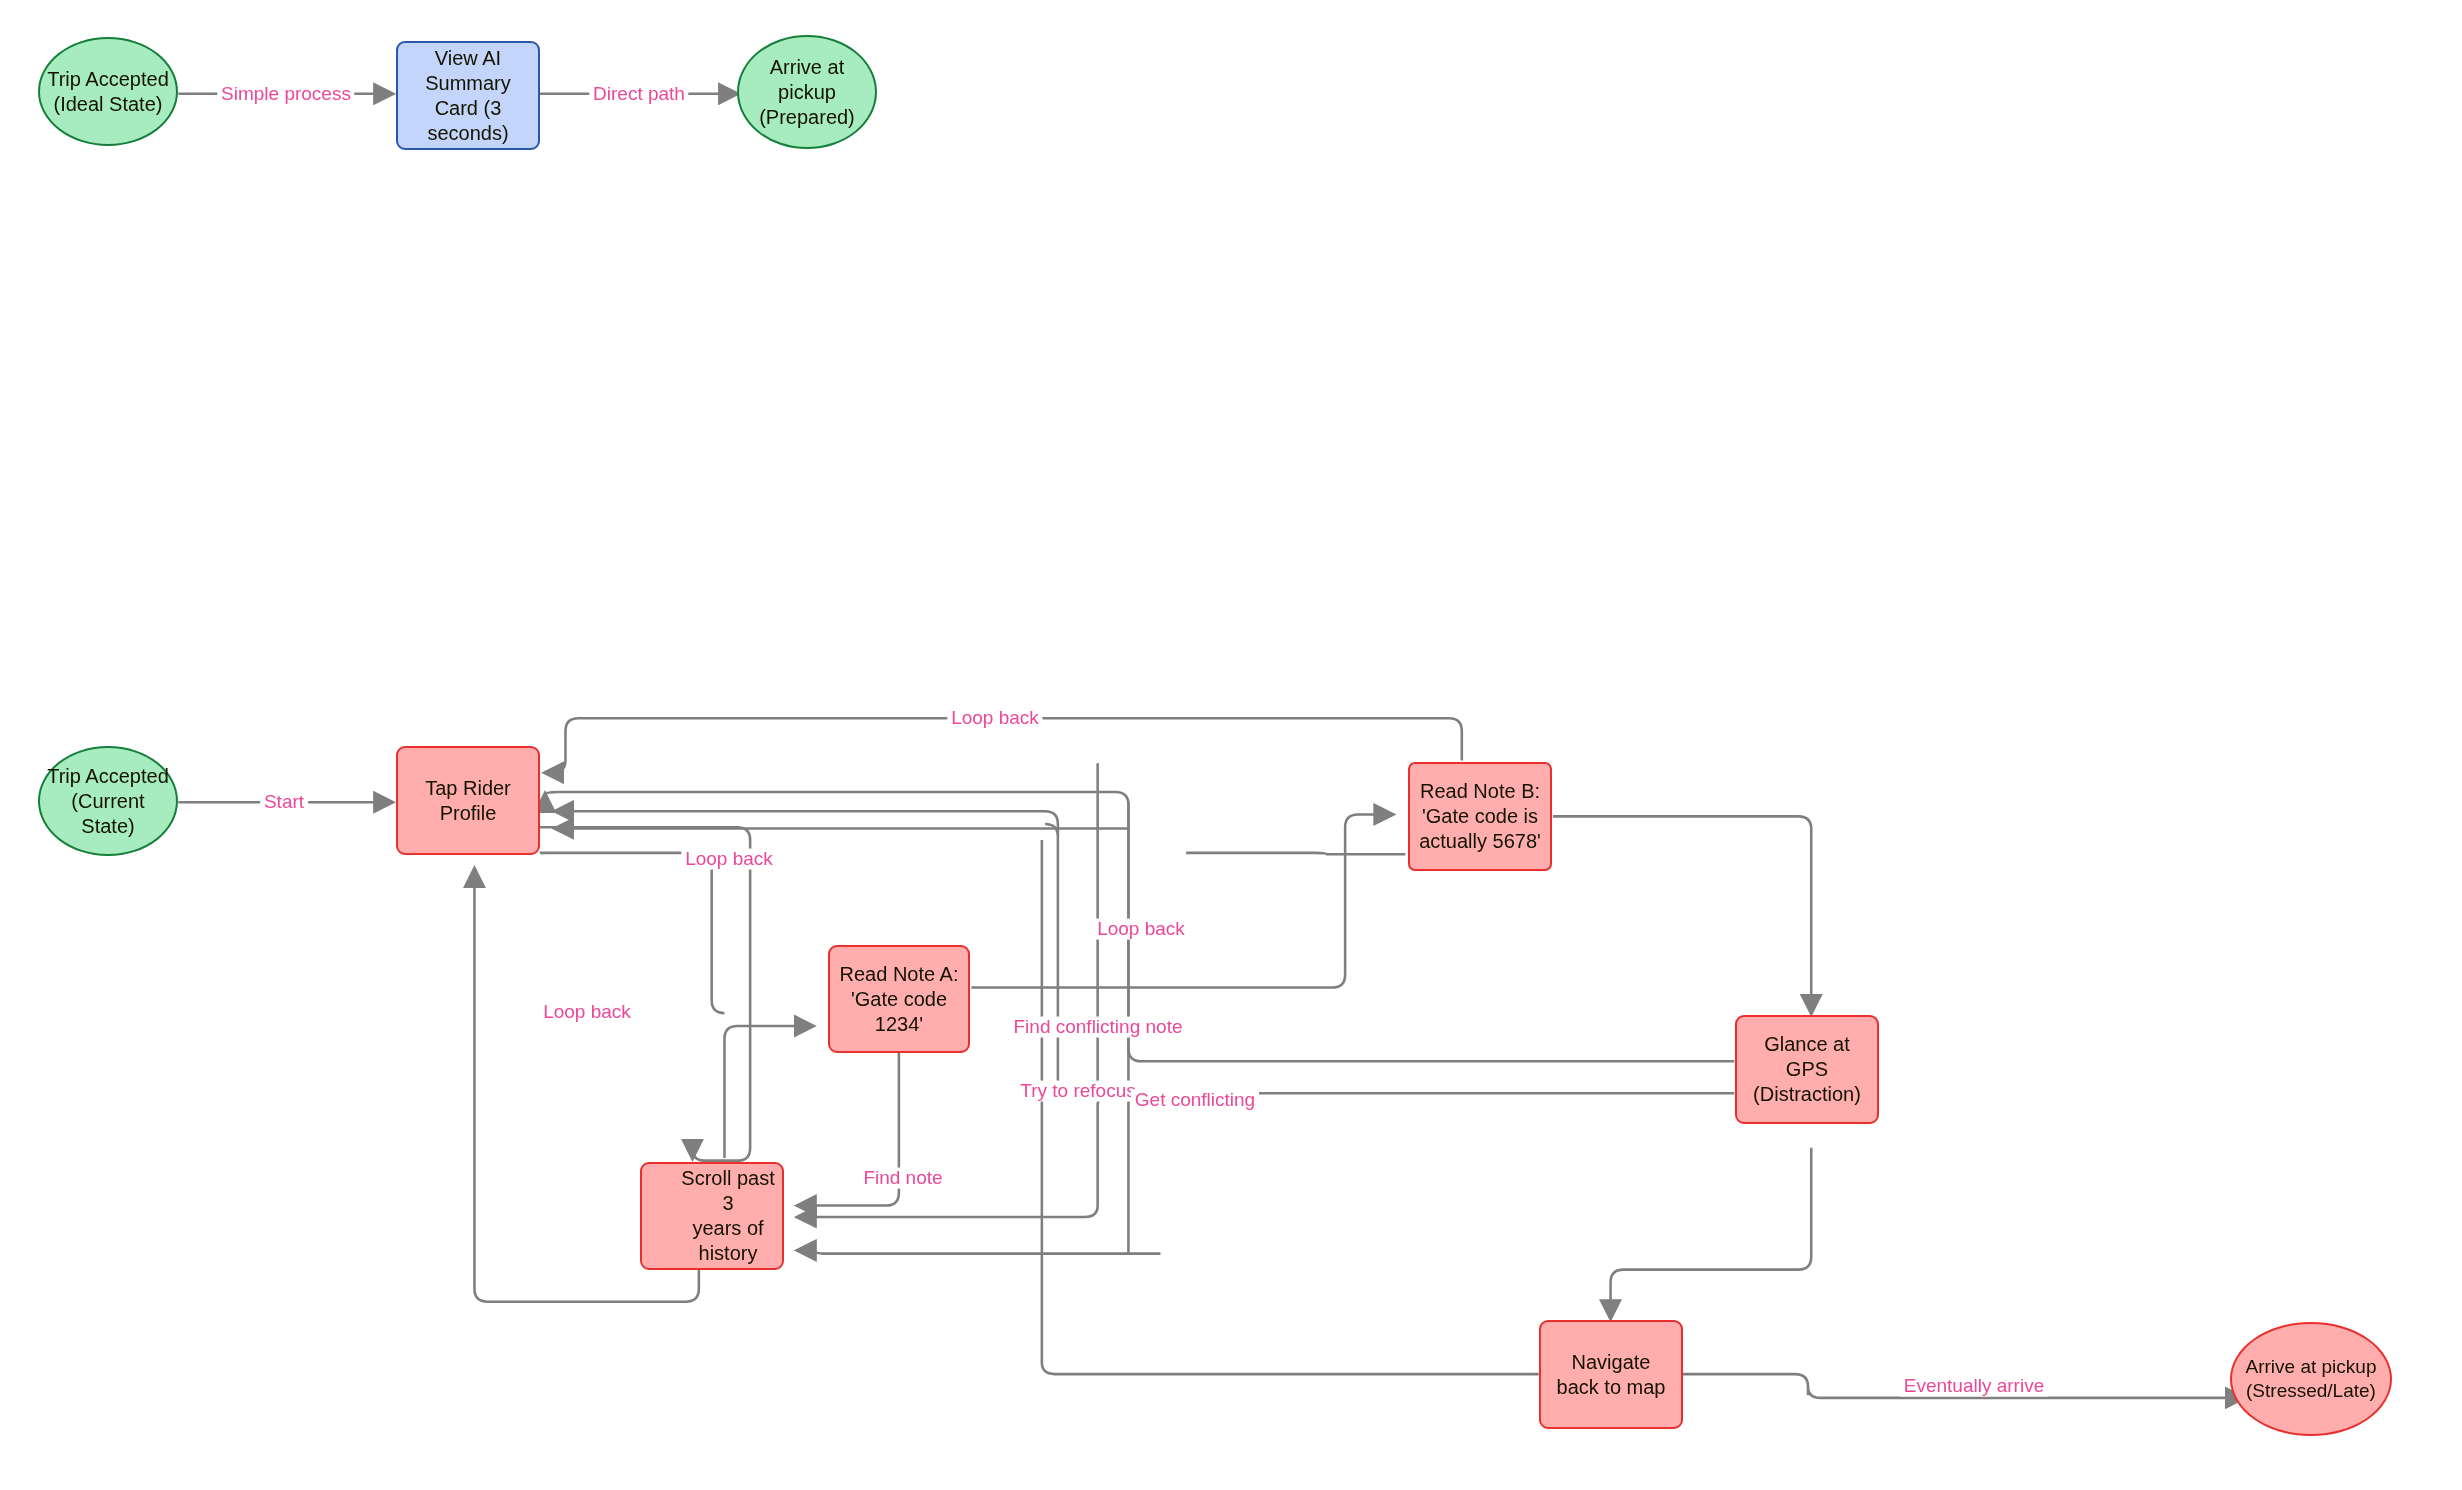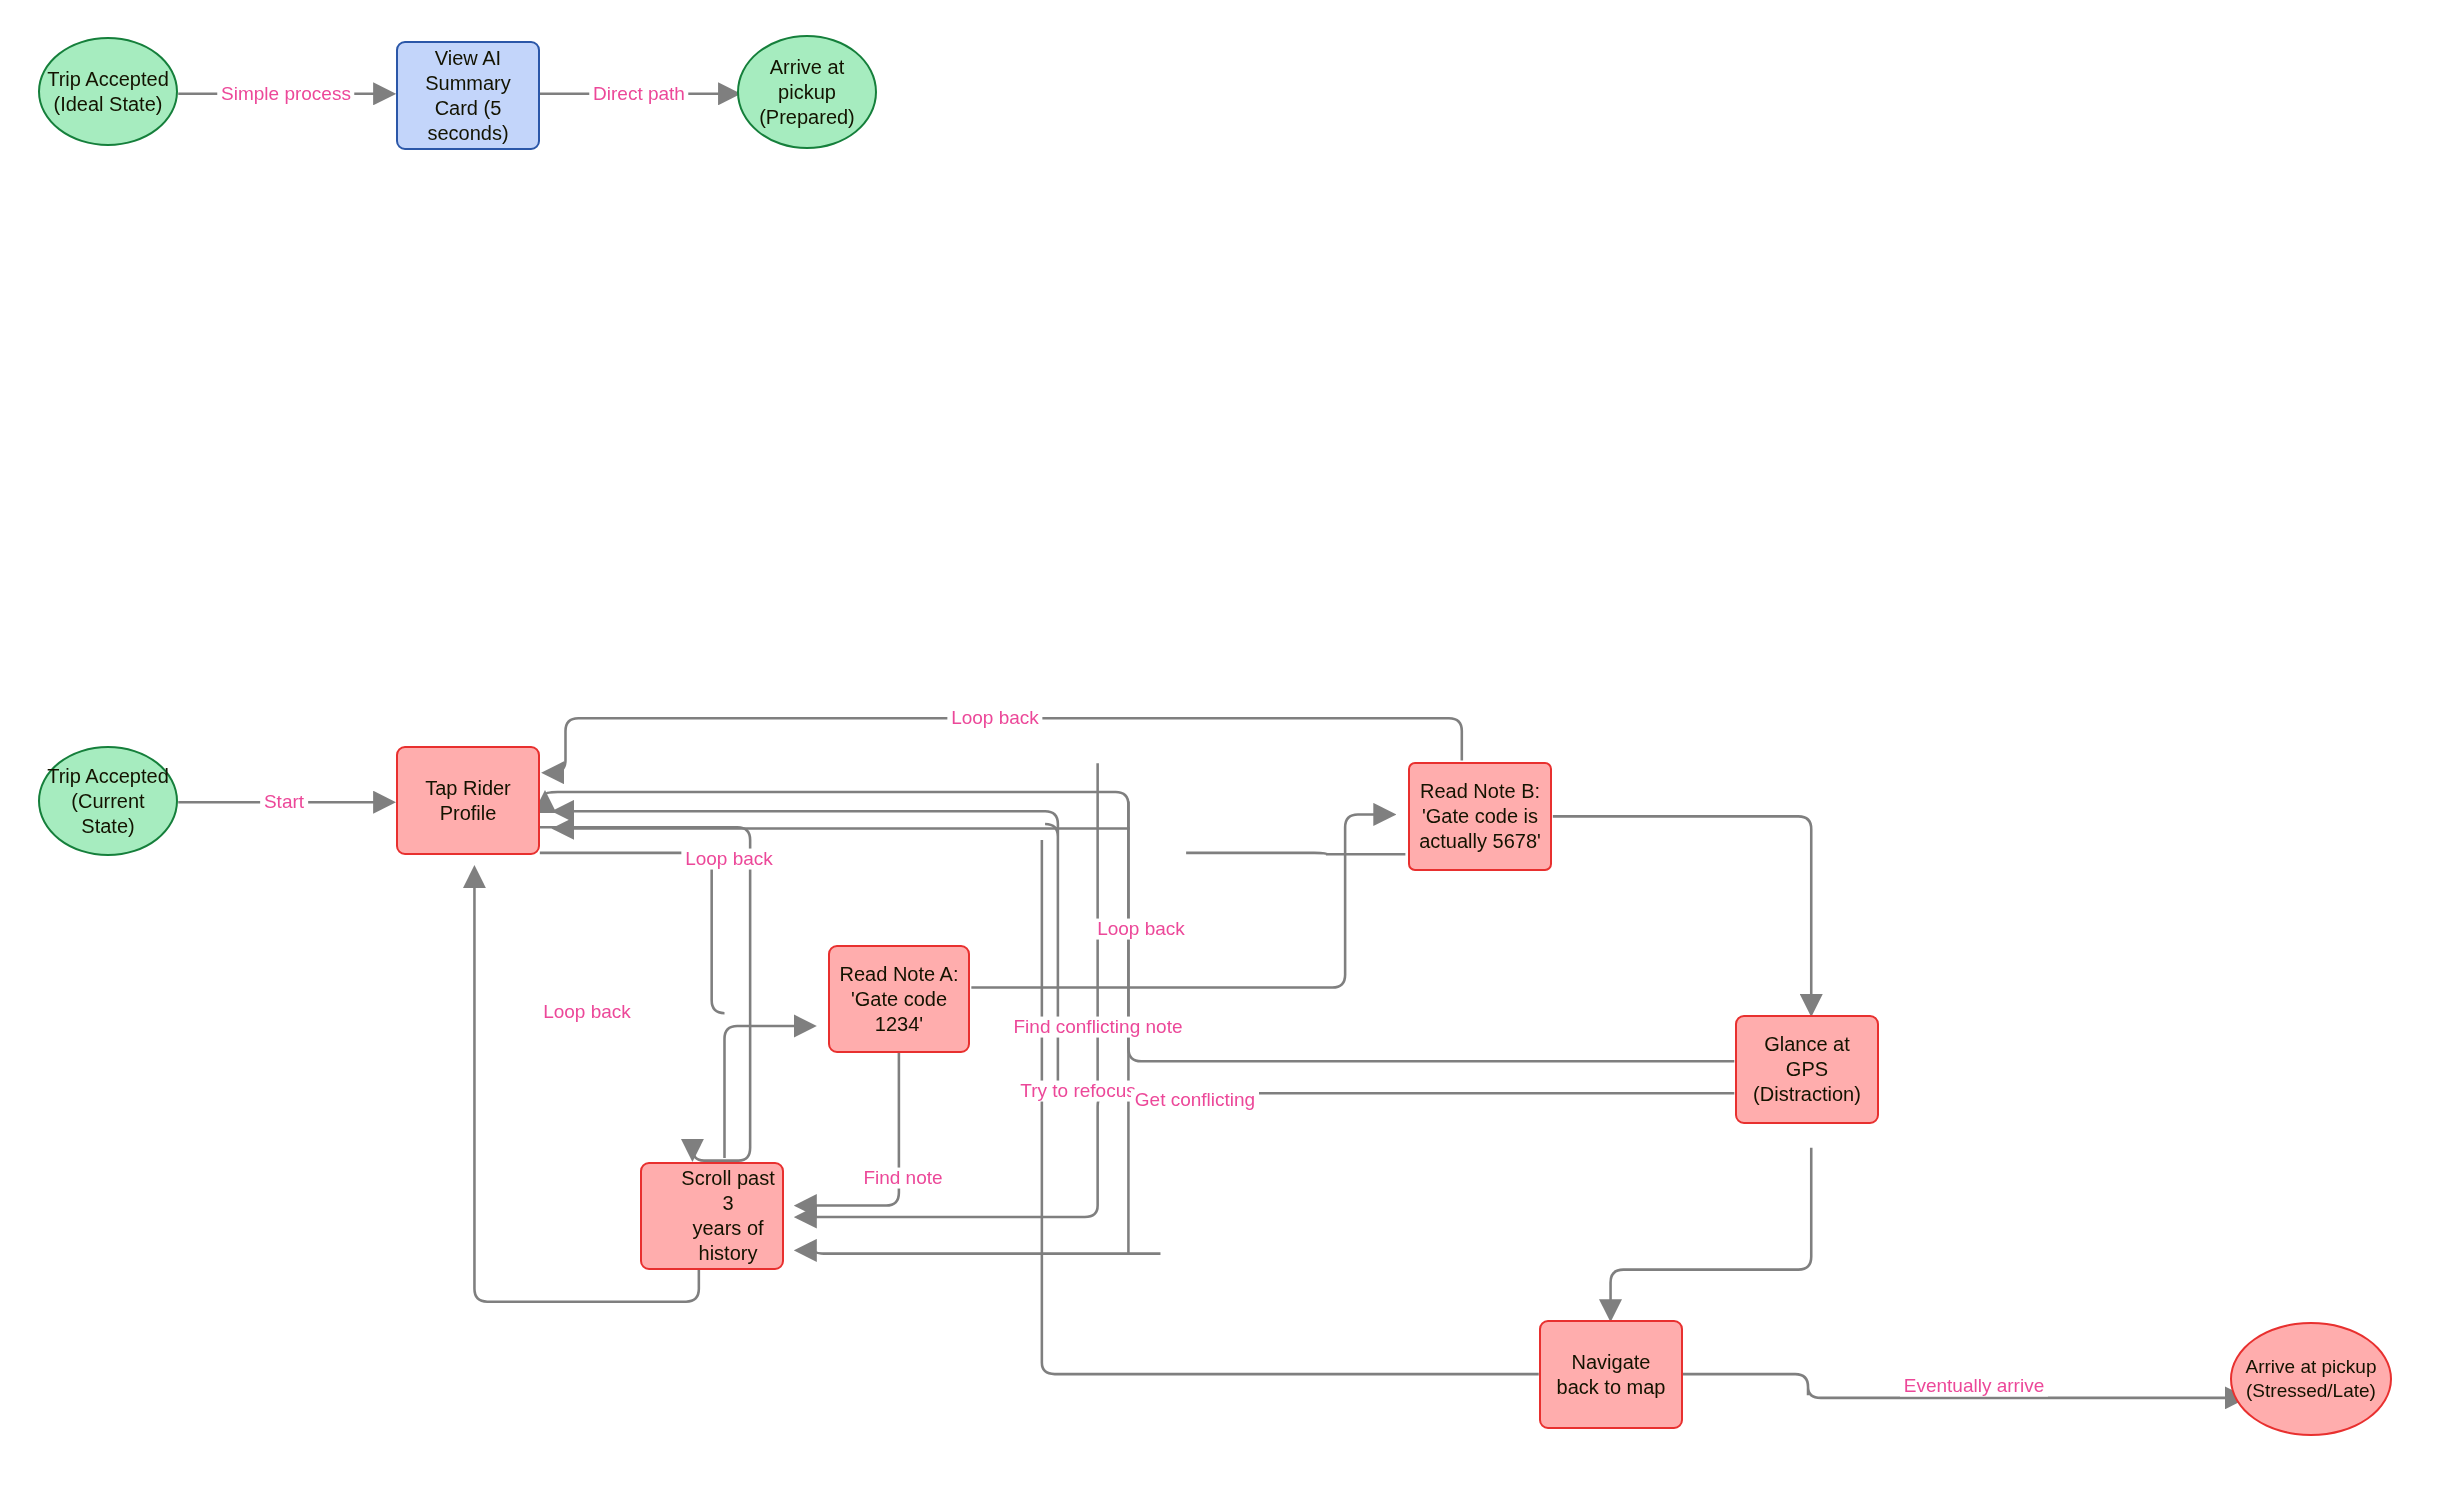--- a/index.html
+++ b/index.html
@@ -133,21 +133,21 @@
 
     <path class="edge-path" d="M 1712 1190 L 1712 1700"></path>
     <path class="edge-path" d="M 1760 1250 L 1760 1955"></path>
   </svg>
 
   <div class="node node-ellipse green" style="left:38px; top:37px; width:140px; height:109px;">Trip Accepted
 (Ideal State)</div>
 
   <div class="node node-rect blue" style="left:396px; top:41px; width:144px; height:109px;">View AI
 Summary
-Card (5
+Card (3
 seconds)</div>
 
   <div class="node node-ellipse green" style="left:737px; top:35px; width:140px; height:114px;">Arrive at
 pickup
 (Prepared)</div>
 
   <div class="edge-label" style="left:286px; top:94px;">Simple process</div>
 
   <div class="edge-label" style="left:639px; top:94px;">Direct path</div>
 

